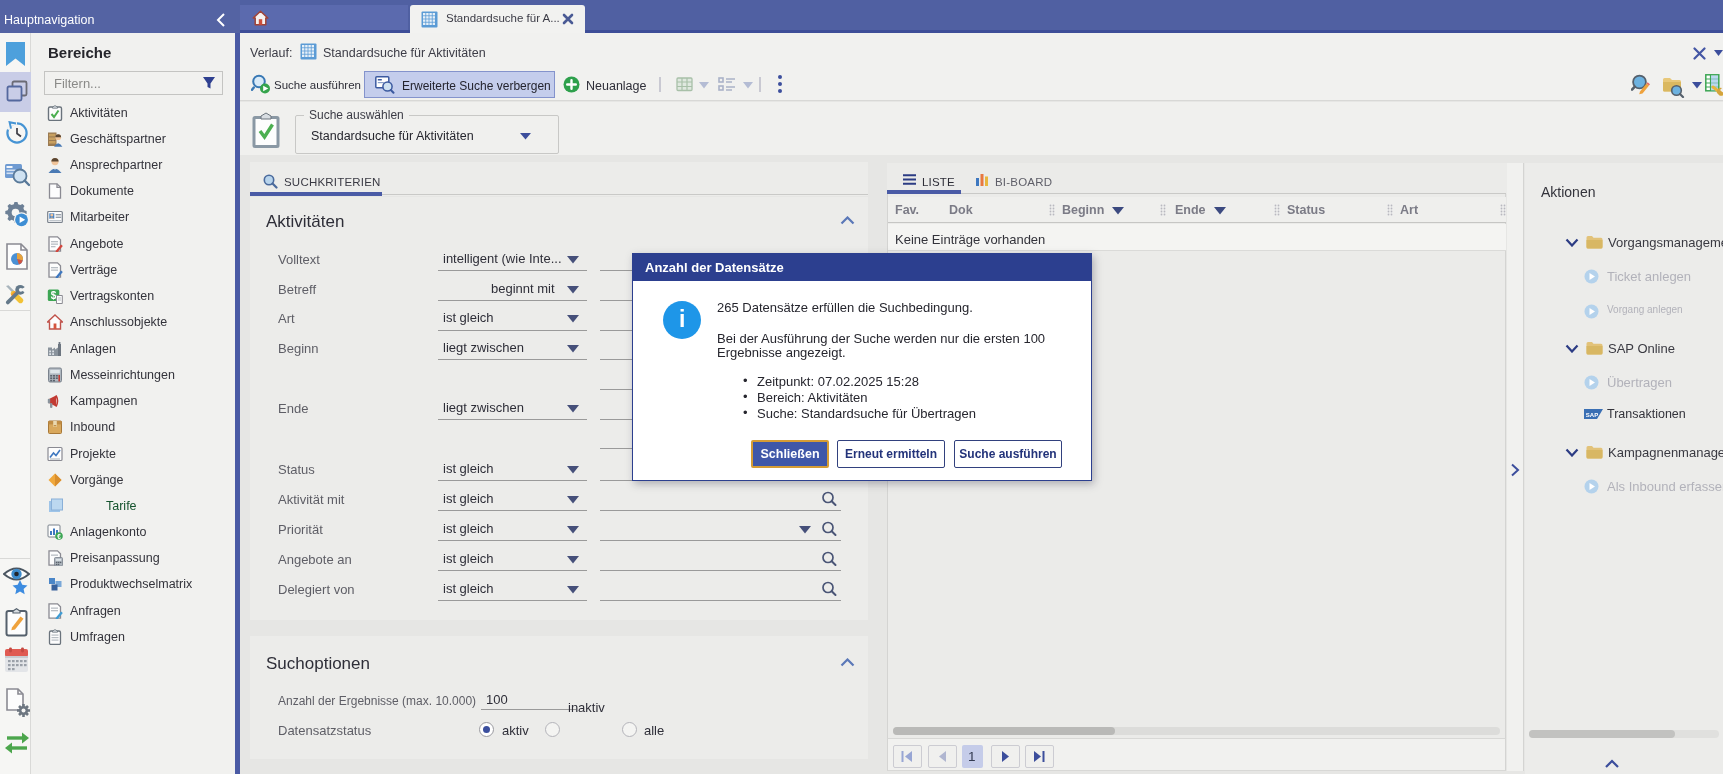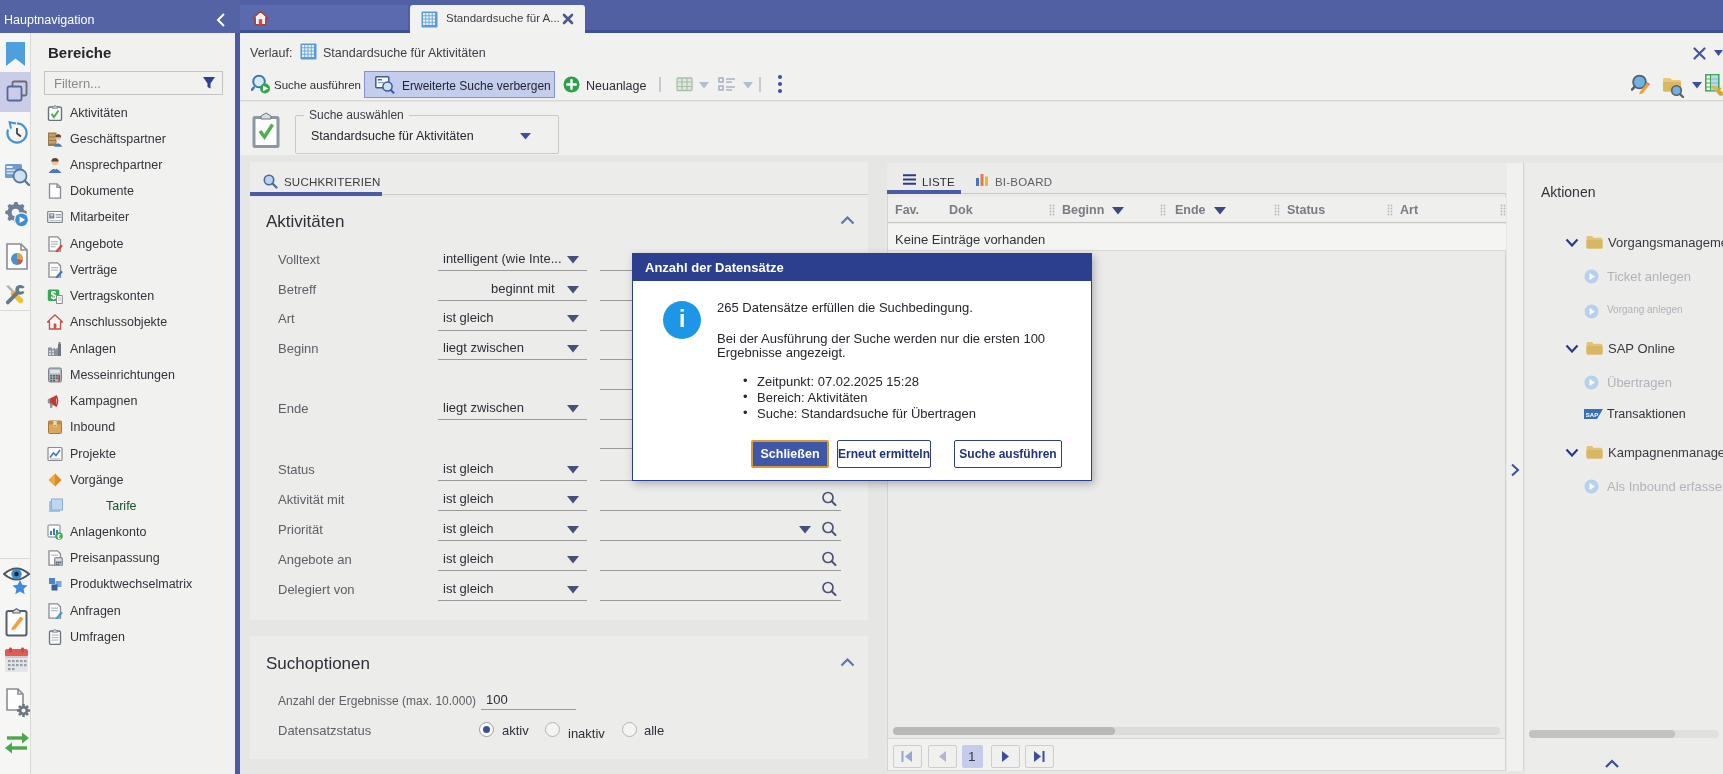--- a/index.html
+++ b/index.html
@@ -616,21 +616,21 @@
       <path d="M1.5 7.5 L7.5 1.5 L13.5 7.5" fill="none" stroke="#5b78b8" stroke-width="2.2"></path>
     </svg>
 <div class="txt" style="left:278px;top:694px;font-size:12px;color:#5e5e66;">Anzahl der Ergebnisse (max. 10.000)</div>
 <div class="txt" style="left:486px;top:692px;font-size:13px;color:#2e2e38;">100</div>
 <div class="abs" style="left:481px;top:709px;width:95px;height:1px;background:#9a9a9a;"></div>
 <div class="txt" style="left:278px;top:723px;font-size:13px;color:#5e5e66;text-align:right;">Datensatzstatus</div>
 <div class="abs" style="left:479px;top:722px;width:15px;height:15px;border:1px solid #9a9aa0;border-radius:50%;background:#fff;"></div>
 <div class="abs" style="left:483px;top:726px;width:7px;height:7px;border-radius:50%;background:#3b4f9e;"></div>
 <div class="txt" style="left:502px;top:723px;font-size:13px;color:#2e2e38;">aktiv</div>
 <div class="abs" style="left:545px;top:722px;width:15px;height:15px;border:1px solid #b4b4ba;border-radius:50%;background:#f4f4f2;"></div>
-<div class="txt" style="left:568px;top:726px;font-size:13px;color:#2e2e38;">inaktiv</div>
+<div class="txt" style="left:568px;top:700px;font-size:13px;color:#2e2e38;">inaktiv</div>
 <div class="abs" style="left:622px;top:722px;width:15px;height:15px;border:1px solid #b4b4ba;border-radius:50%;background:#f4f4f2;"></div>
 <div class="txt" style="left:644px;top:723px;font-size:13px;color:#2e2e38;">alle</div>
 </div>
 
 <div id="list-panel">
 <div class="abs" style="left:887px;top:163px;width:619px;height:608px;background:#ebebe9;border-left:1px solid #d4d4d2;border-right:1px solid #d4d4d2;"></div>
 
 <div class="abs" style="left:887px;top:163px;width:620px;height:31px;background:#ebebe9;"></div>
 <svg class="abs" style="left:903px;top:174px;" width="13" height="11" viewBox="0 0 13 11">
       <path d="M0 1.2 L13 1.2 M0 5.5 L13 5.5 M0 9.8 L13 9.8" stroke="#2c3c84" stroke-width="2"></path>
@@ -817,15 +817,15 @@
 <div class="txt" style="left:717px;top:300px;font-size:13px;color:#26262e;">265 Datensätze erfüllen die Suchbedingung.</div>
 <div class="txt" style="left:717px;top:331px;font-size:13px;color:#26262e;">Bei der Ausführung der Suche werden nur die ersten 100</div>
 <div class="txt" style="left:717px;top:345px;font-size:13px;color:#26262e;">Ergebnisse angezeigt.</div>
 <div class="txt" style="left:743px;top:373px;font-size:13px;color:#26262e;">•</div>
 <div class="txt" style="left:757px;top:374px;font-size:13px;color:#26262e;">Zeitpunkt: 07.02.2025 15:28</div>
 <div class="txt" style="left:743px;top:389px;font-size:13px;color:#26262e;">•</div>
 <div class="txt" style="left:757px;top:390px;font-size:13px;color:#26262e;">Bereich: Aktivitäten</div>
 <div class="txt" style="left:743px;top:405px;font-size:13px;color:#26262e;">•</div>
 <div class="txt" style="left:757px;top:406px;font-size:13px;color:#26262e;">Suche: Standardsuche für Übertragen</div>
 <div class="abs" style="left:751px;top:440px;width:78px;height:28px;background:#3f57a8;border:2px solid #d59c35;border-radius:2px;text-align:center;line-height:24px;font-size:12.5px;font-weight:bold;color:#fff;white-space:nowrap;">Schließen</div>
-<div class="abs" style="left:837px;top:440px;width:94px;height:28px;background:#fff;border:1px solid #32417e;border-radius:2px;text-align:center;line-height:26px;font-size:12px;font-weight:bold;color:#23337a;white-space:nowrap;">Erneut ermitteln</div>
+<div class="abs" style="left:837px;top:440px;width:108px;height:28px;background:#fff;border:1px solid #32417e;border-radius:2px;text-align:center;line-height:26px;font-size:12px;font-weight:bold;color:#23337a;white-space:nowrap;">Erneut ermitteln</div>
 <div class="abs" style="left:954px;top:440px;width:108px;height:28px;background:#fff;border:1px solid #32417e;border-radius:2px;text-align:center;line-height:26px;font-size:12px;font-weight:bold;color:#23337a;white-space:nowrap;">Suche ausführen</div>
 </div>
 
 </body></html>

